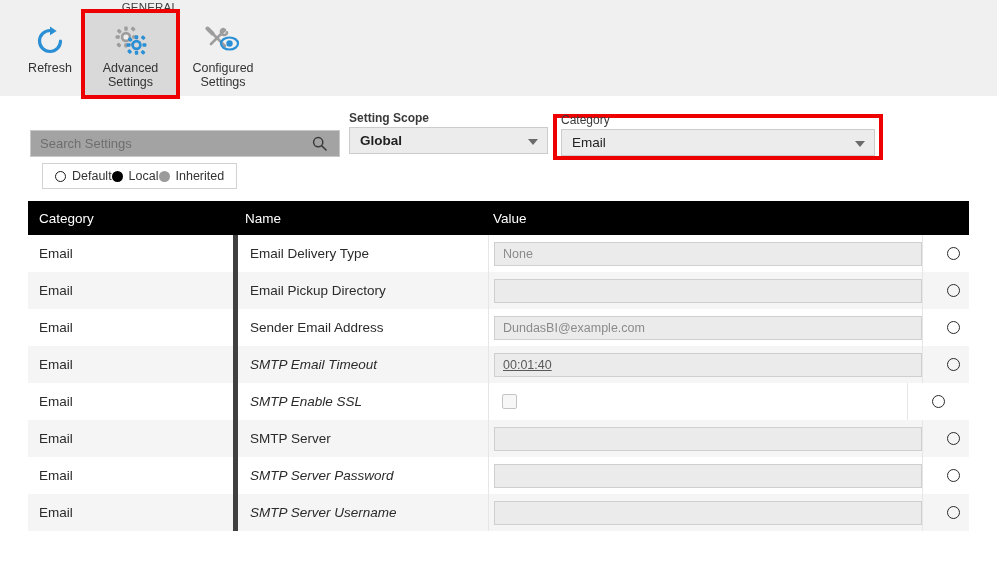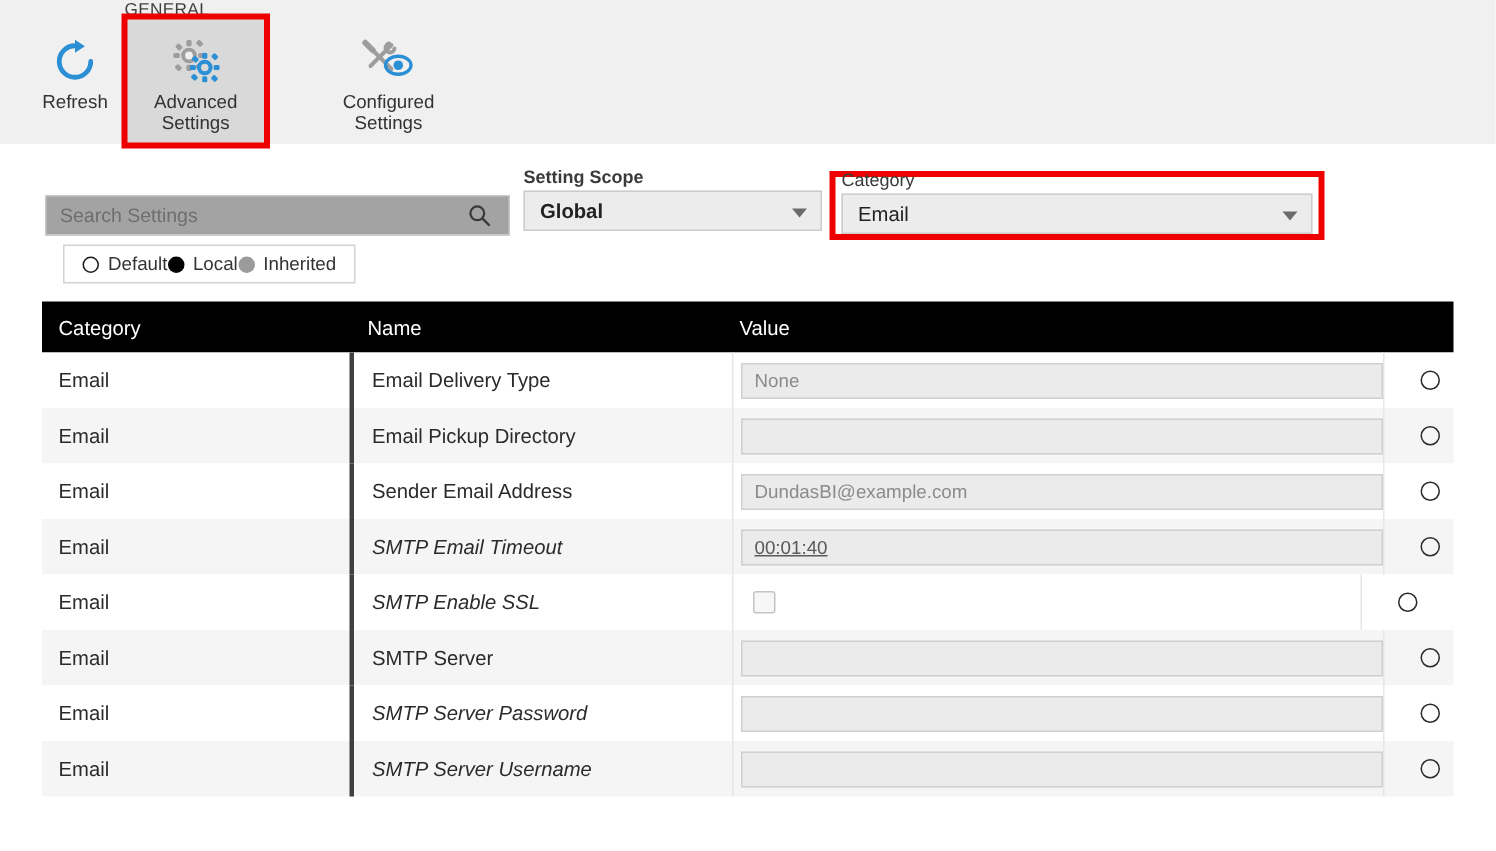--- a/index.html
+++ b/index.html
@@ -12,42 +12,42 @@
   }
 
   
   #ribbon {
     position: absolute; left: 0; top: 0;
     width: 997px; height: 96px;
     background: #f0f0f0;
   }
   #ribbon-group-label {
     position: absolute; left: 83px; top: 1px;
-    width: 95px; text-align: left;
+    width: 95px; text-align: right;
     font-size: 11.5px; color: #3f3f3f;
     letter-spacing: .2px;
   }
   .ribbon-btn {
     position: absolute;
     display: flex; flex-direction: column;
     align-items: center; justify-content: flex-start;
     padding-top: 10px;
     font-size: 12.5px; color: #333333;
     line-height: 14px; text-align: center;
     cursor: pointer; user-select: none;
   }
   .ribbon-btn .glyph {
     height: 40px; display: flex; align-items: center; justify-content: center;
   }
   #btn-refresh { left: 18px; top: 11px; width: 64px; height: 86px; }
   #btn-advanced {
     left: 83px; top: 11px; width: 95px; height: 86px;
     background: #d9d9d9;
   }
-  #btn-configured { left: 180px; top: 11px; width: 86px; height: 86px; margin-left: 36px; }
+  #btn-configured { left: 180px; top: 11px; width: 86px; height: 86px; }
   .ribbon-btn .lbl { display: block; }
 
   
   .redbox {
     position: absolute;
     border: 4px solid #ee0000;
     pointer-events: none;
   }
   #redbox-advanced { left: 81px; top: 9px; width: 99px; height: 90px; }
   #redbox-category { left: 553px; top: 114px; width: 330px; height: 46px; }
@@ -117,21 +117,21 @@
   .t-row {
     display: flex; height: 37px; align-items: center;
     font-size: 13.5px; color: #2b2b2b;
     background: #ffffff;
   }
   .t-row.alt { background: #f5f5f5; }
   .c-cat  { width: 205px; padding-left: 11px; flex: 0 0 205px; }
   .c-name { width: 255px; padding-left: 12px; flex: 0 0 255px; }
   .c-val  { flex: 1 1 auto; padding-left: 5px; display: flex; align-items: center; }
   .c-ind  { width: 62px; flex: 0 0 62px; display: flex; align-items: center; justify-content: center; }
-  .t-row .c-name { border-left: 3px solid #404040; height: 37px; display: flex; align-items: center; }
+  .t-row .c-name { border-left: 5px solid #404040; height: 37px; display: flex; align-items: center; }
   .t-row .c-val  { border-left: 1px solid #e6e6e6; height: 37px; }
   .t-row .c-ind  { border-left: 1px solid #e6e6e6; height: 37px; }
   .italic { font-style: italic; }
 
   .val-input {
     width: 428px; height: 24px;
     background: #ebebeb; border: 1px solid #cfcfcf;
     display: flex; align-items: center;
     padding-left: 8px;
     font-size: 12.5px; color: #8b8b8b;

